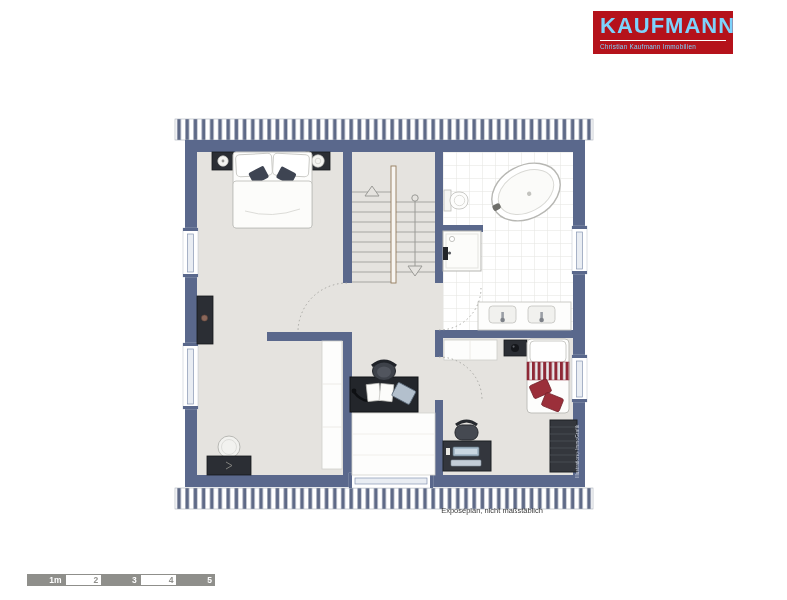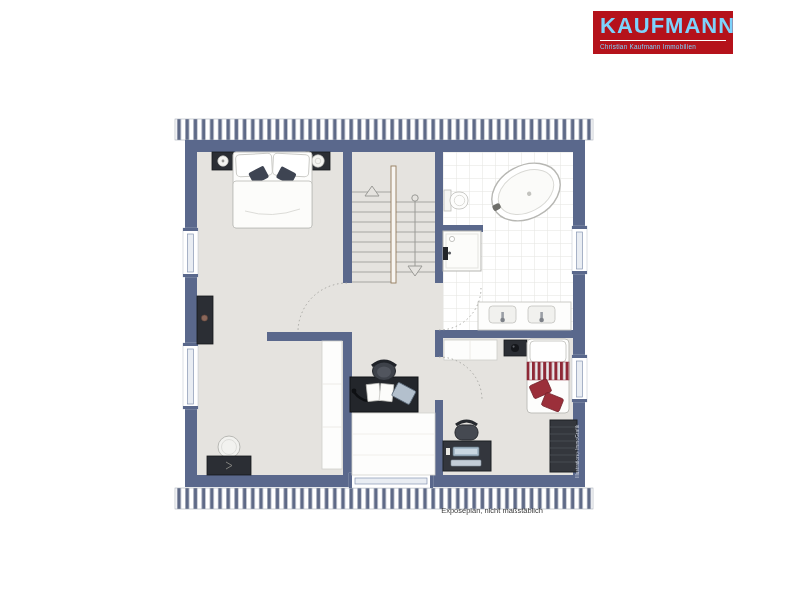--- a/index.html
+++ b/index.html
@@ -244,14 +244,31 @@
   </svg>
 
   <div class="logo">
     <div class="brand">KAUFMANN</div>
     <div class="tagline">Christian Kaufmann Immobilien</div>
   </div>
 
   <div class="caption">Exposéplan, nicht maßstäblich</div>
   <div class="credit">Illustration©ImmoGrafik</div>
 
+  <div class="scalebar">
+    <div class="seg dark">
+        <span>1m</span>
+      </div>
+    <div class="seg light">
+        <span>2</span>
+      </div>
+    <div class="seg dark">
+        <span>3</span>
+      </div>
+    <div class="seg light">
+        <span>4</span>
+      </div>
+    <div class="seg dark">
+        <span>5</span>
+      </div>
+  </div>
 
 </div>
 
 </body></html>

